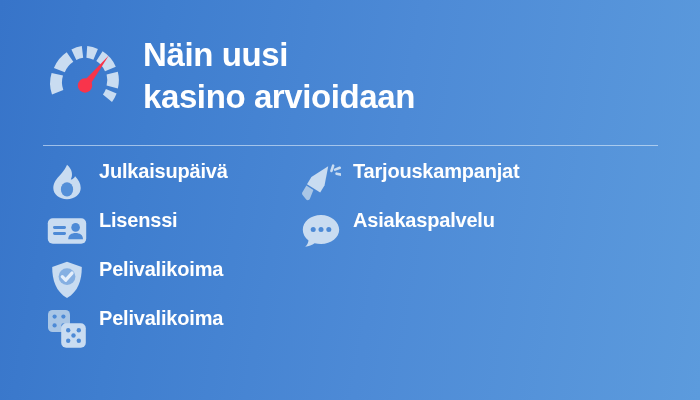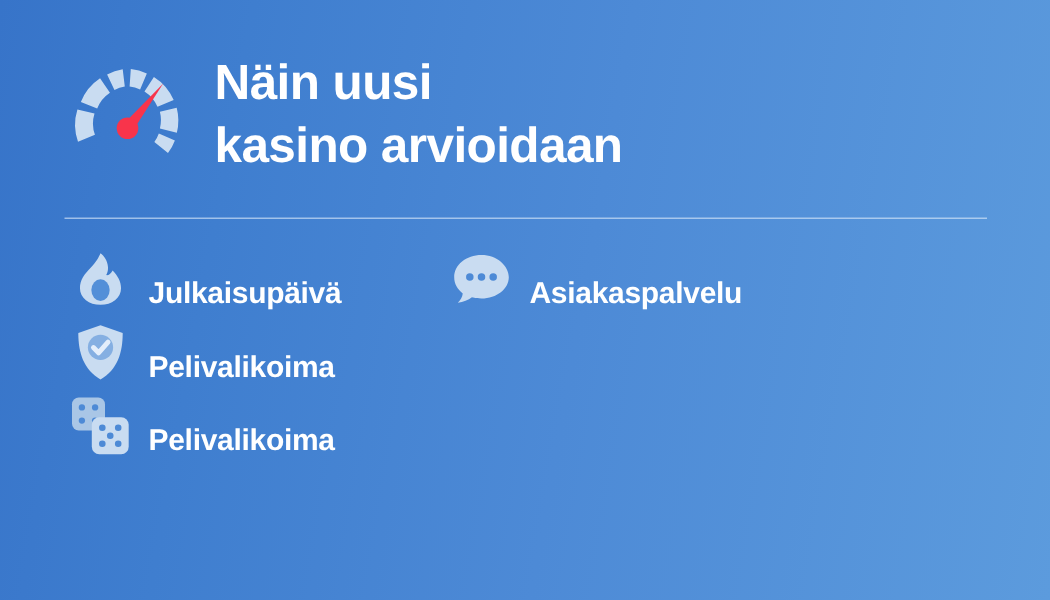--- a/index.html
+++ b/index.html
@@ -47,21 +47,21 @@
     background:rgba(221,235,250,0.62);
   }
 
   
   .column { position:absolute; }
   #col-left  { left:44px;  top:160px; }
   #col-right { left:298px; top:160px; }
 
   .item {
     display:flex;
-    align-items:flex-end;
+    align-items:flex-start;
     height:48px;
     margin-bottom:1px;
   }
   .item .ico {
     flex:0 0 46px;
     width:46px; height:44px;
     display:flex; align-items:center; justify-content:center;
   }
   .item .ico svg { display:block; }
   .item .lbl {
@@ -120,20 +120,32 @@
     <div class="item">
       <span class="ico">
         <svg width="30" height="36" viewBox="0 0 30 36">
           <path class="ic" d="M15 0.8c0 0-2.1 5.3-6.4 9.6C4.2 14.8 1.3 18.9 1.3 24.1 1.3 30.6 7.4 35.2 15 35.2s13.7-4.6 13.7-11.1c0-4.6-2.2-8.2-5.6-11.8-1.3 2.4-2.9 3.4-4.3 3.1 2.2-3.6 1.7-10.2-3.8-14.6z"></path>
           <ellipse cx="15" cy="25.4" rx="6.1" ry="7.2" fill="#4d8ad6" opacity="0.95"></ellipse>
         </svg>
       </span>
       <span class="lbl">Julkaisupäivä</span>
     </div>
 
+    <div class="item">
+      <span class="ico">
+        <svg width="40" height="30" viewBox="0 0 40 30">
+          <rect class="ic" x="0.8" y="2.2" width="38.4" height="25.6" rx="5"></rect>
+          <rect x="6.0" y="10.0" width="13.0" height="2.9" rx="1.45" fill="#4d8ad6"></rect>
+          <rect x="6.0" y="16.0" width="13.0" height="2.9" rx="1.45" fill="#4d8ad6"></rect>
+          <circle cx="28.6" cy="11.4" r="4.3" fill="#4d8ad6"></circle>
+          <path d="M21.2 23.2c0-4.1 3.3-6.1 7.4-6.1s7.4 2.0 7.4 6.1z" fill="#4d8ad6"></path>
+        </svg>
+      </span>
+      <span class="lbl">Lisenssi</span>
+    </div>
 
     <div class="item">
       <span class="ico">
         <svg width="32" height="38" viewBox="0 0 32 38">
           <path class="ic" d="M16 0.8 L1.2 6.0 C1.2 19.4 4.9 30.6 16 37.0 27.1 30.6 30.8 19.4 30.8 6.0 Z"></path>
           <circle cx="16" cy="15.6" r="8.4" fill="#4d8ad6" opacity="0.55"></circle>
           <path d="M11.3 15.7 l3.4 3.5 6.3 -7.1" fill="none" stroke="#e4eefb" stroke-width="3.3" stroke-linecap="round" stroke-linejoin="round"></path>
         </svg>
       </span>
       <span class="lbl">Pelivalikoima</span>
@@ -158,20 +170,34 @@
             <circle cx="21.2" cy="31.8" r="2.2" fill="#4d8ad6"></circle>
           </g>
         </svg>
       </span>
       <span class="lbl">Pelivalikoima</span>
     </div>
   </div>
 
   <div class="column" id="col-right">
 
+    <div class="item">
+      <span class="ico">
+        <svg width="40" height="38" viewBox="0 0 40 38">
+          <path class="ic" d="M27.2 3.2 L10.4 14.0 6.0 21.2 19.2 29.4 23.6 22.2 Z"></path>
+          <path class="ic-dim" d="M5.4 22.6 L12.4 27.0 9.0 35.6 C8.4 37.2 6.3 37.7 5.2 36.4 L1.6 32.1 C0.8 31.1 0.9 29.7 1.7 28.8 Z"></path>
+          <g class="ic">
+            <rect x="30.0" y="1.2" width="2.6" height="8.2" rx="1.3" transform="rotate(18 31.3 5.3)"></rect>
+            <rect x="34.2" y="10.0" width="8.6" height="2.6" rx="1.3" transform="rotate(12 38.5 11.3)"></rect>
+            <rect x="32.6" y="4.4" width="7.6" height="2.6" rx="1.3" transform="rotate(-22 36.4 5.7)"></rect>
+          </g>
+        </svg>
+      </span>
+      <span class="lbl">Tarjouskampanjat</span>
+    </div>
 
 
     <div class="item">
       <span class="ico">
         <svg width="38" height="34" viewBox="0 0 38 34">
           <path class="ic" d="M19 1.0 C8.8 1.0 0.8 7.6 0.8 15.8 c0 4.3 2.2 8.1 5.7 10.8 -0.3 2.4 -1.5 4.6 -3.3 6.2 3.7 -0.4 7.0 -1.8 9.4 -3.6 2.0 0.5 4.2 0.8 6.4 0.8 10.2 0 18.2 -6.6 18.2 -14.2 S29.2 1.0 19 1.0 Z"></path>
           <circle cx="11.2" cy="15.6" r="2.5" fill="#4d8ad6"></circle>
           <circle cx="19.0" cy="15.6" r="2.5" fill="#4d8ad6"></circle>
           <circle cx="26.8" cy="15.6" r="2.5" fill="#4d8ad6"></circle>
         </svg>

